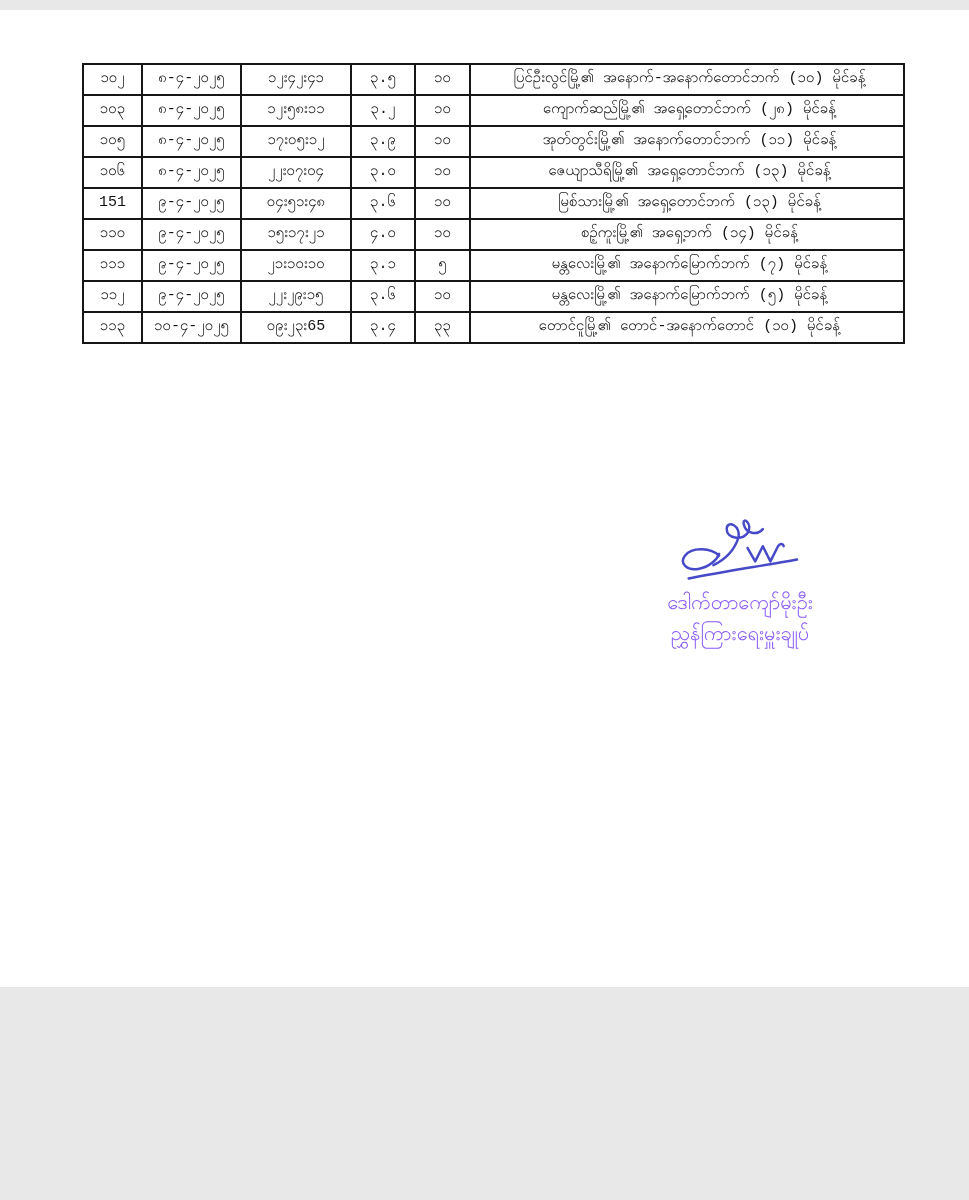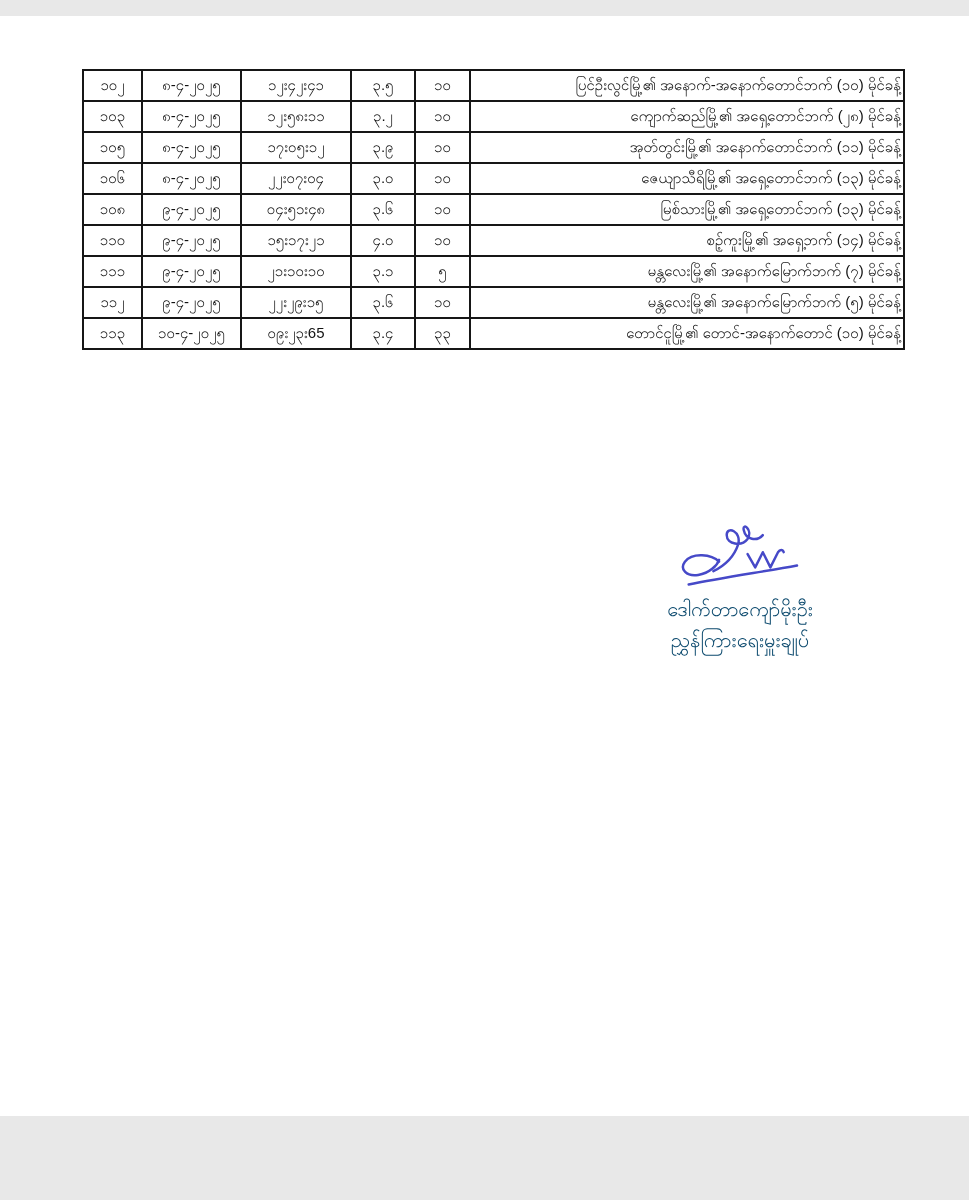--- a/index.html
+++ b/index.html
@@ -1,22 +1,22 @@
 <!DOCTYPE html>
 <html lang="my"><head>
 <meta charset="utf-8">
 <style>
   html, body { margin: 0; padding: 0; background: #e8e8e8; }
   .page {
     position: relative;
     width: 969px;
-    height: 1100px;
-    margin: 16px auto;
+    height: 977px;
+    margin: 10px auto;
     background: #ffffff;
-    font-family: Liberation Sans, sans-serif;
+    font-family: Liberation Mono, monospace;
     color: #121212;
     overflow: hidden;
   }
 
   
   table.quake-table {
     position: absolute;
     left: 82px;
     top: 53px;
     border-collapse: collapse;
@@ -33,42 +33,42 @@
     white-space: nowrap;
     overflow: hidden;
   }
   .col-no        { width: 59px;  }
   .col-date      { width: 99px;  }
   .col-time      { width: 110px; }
   .col-magnitude { width: 64px;  }
   .col-depth     { width: 55px;  }
   .col-location  { width: 434px; }
   .quake-table td.cell-location {
-    text-align: right;
+    text-align: center;
     padding: 0 2px 0 7px;
   }
 
   
   .sign-block {
     position: absolute;
     left: 612px;
     top: 502px;
     width: 256px;
     text-align: center;
   }
   .sign-block svg {
     display: block;
     margin: 0 auto;
     width: 158px;
     height: 76px;
   }
   .sig-name, .sig-title {
     font-size: 20px;
     line-height: 31px;
-    color: #0c4a6e;
+    color: #8b5cf6;
     white-space: nowrap;
   }
 </style>
 </head>
 <body>
 
 <div class="page">
 
   <table class="quake-table">
     <colgroup>
@@ -106,21 +106,21 @@
         </tr>
         <tr>
           <td class="cell-no">၁၀၆</td>
           <td class="cell-date">၈-၄-၂၀၂၅</td>
           <td class="cell-time">၂၂း၀၇း၀၄</td>
           <td class="cell-magnitude">၃.၀</td>
           <td class="cell-depth">၁၀</td>
           <td class="cell-location">ဇေယျာသီရိမြို့၏ အရှေ့တောင်ဘက် (၁၃) မိုင်ခန့်</td>
         </tr>
         <tr>
-          <td class="cell-no">၁၀၈</td>
+          <td class="cell-no">151</td>
           <td class="cell-date">၉-၄-၂၀၂၅</td>
           <td class="cell-time">၀၄း၅၁း၄၈</td>
           <td class="cell-magnitude">၃.၆</td>
           <td class="cell-depth">၁၀</td>
           <td class="cell-location">မြစ်သားမြို့၏ အရှေ့တောင်ဘက် (၁၃) မိုင်ခန့်</td>
         </tr>
         <tr>
           <td class="cell-no">၁၁၀</td>
           <td class="cell-date">၉-၄-၂၀၂၅</td>
           <td class="cell-time">၁၅း၁၇း၂၁</td>

